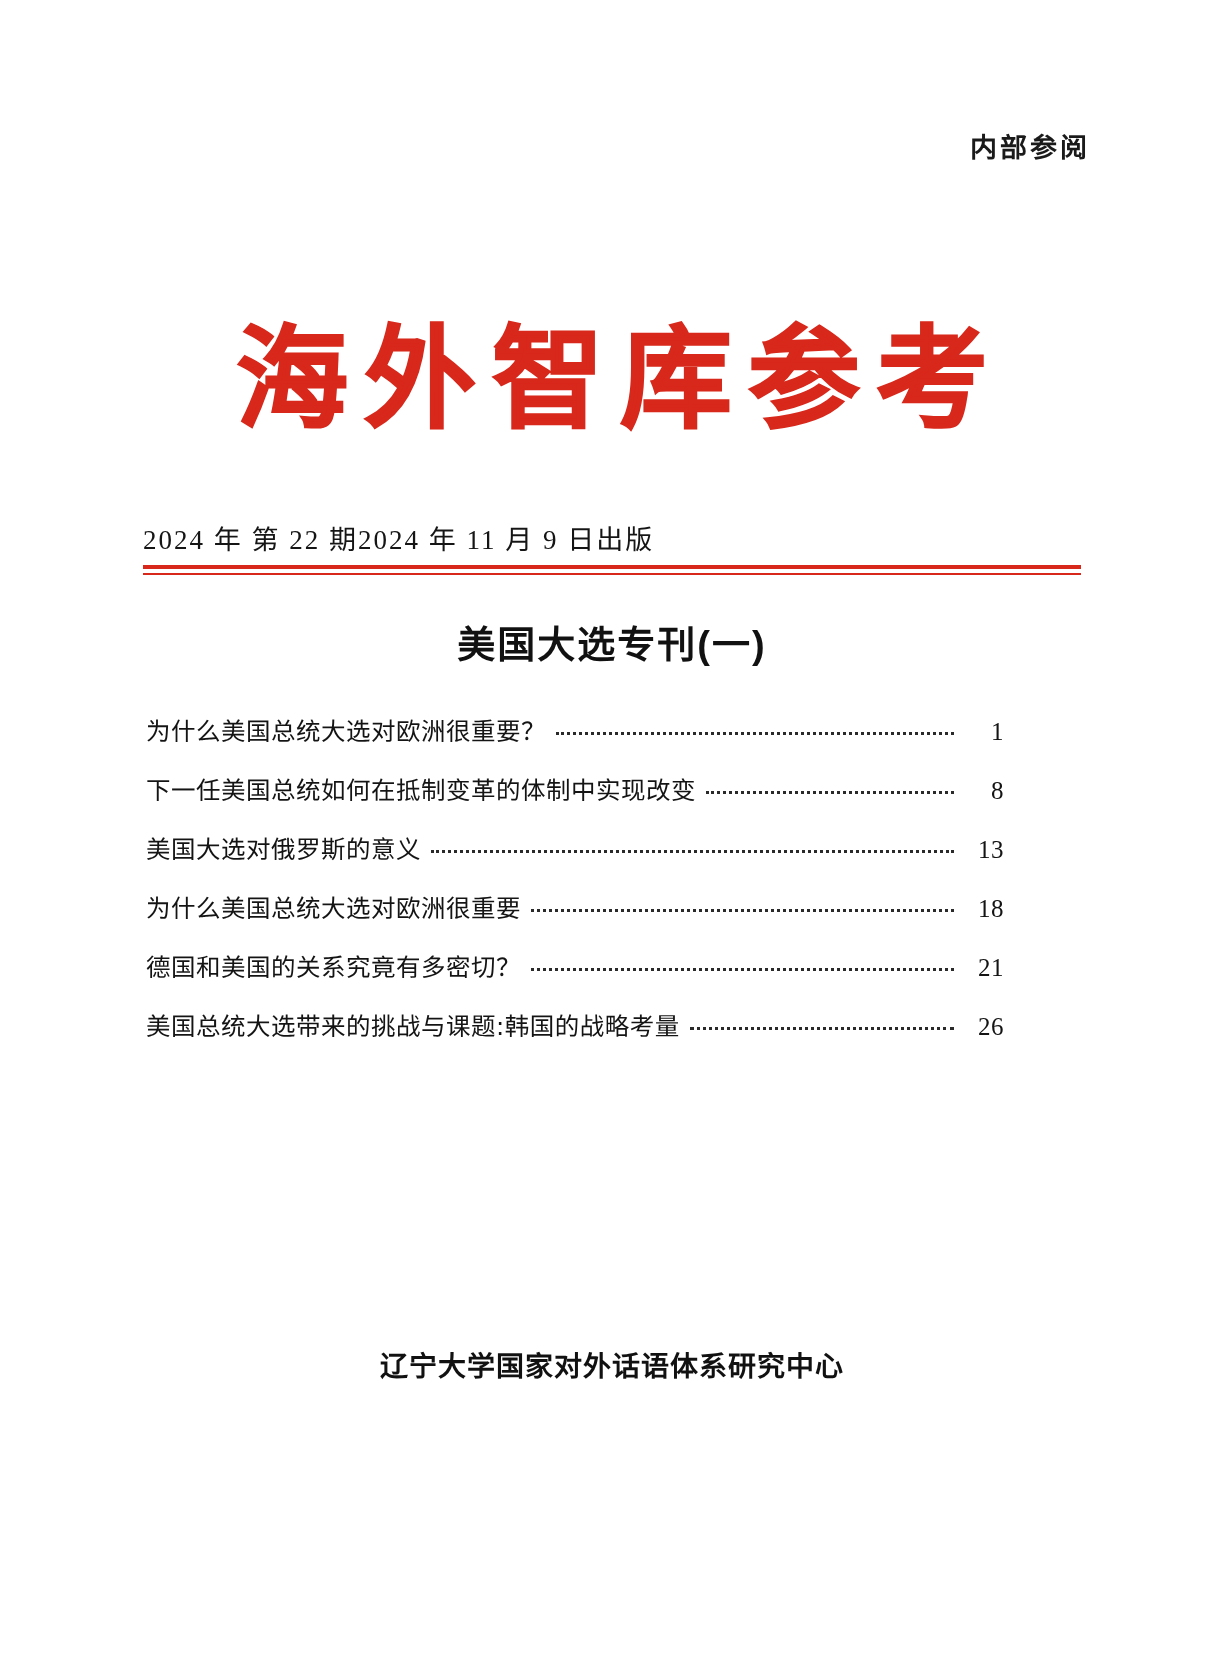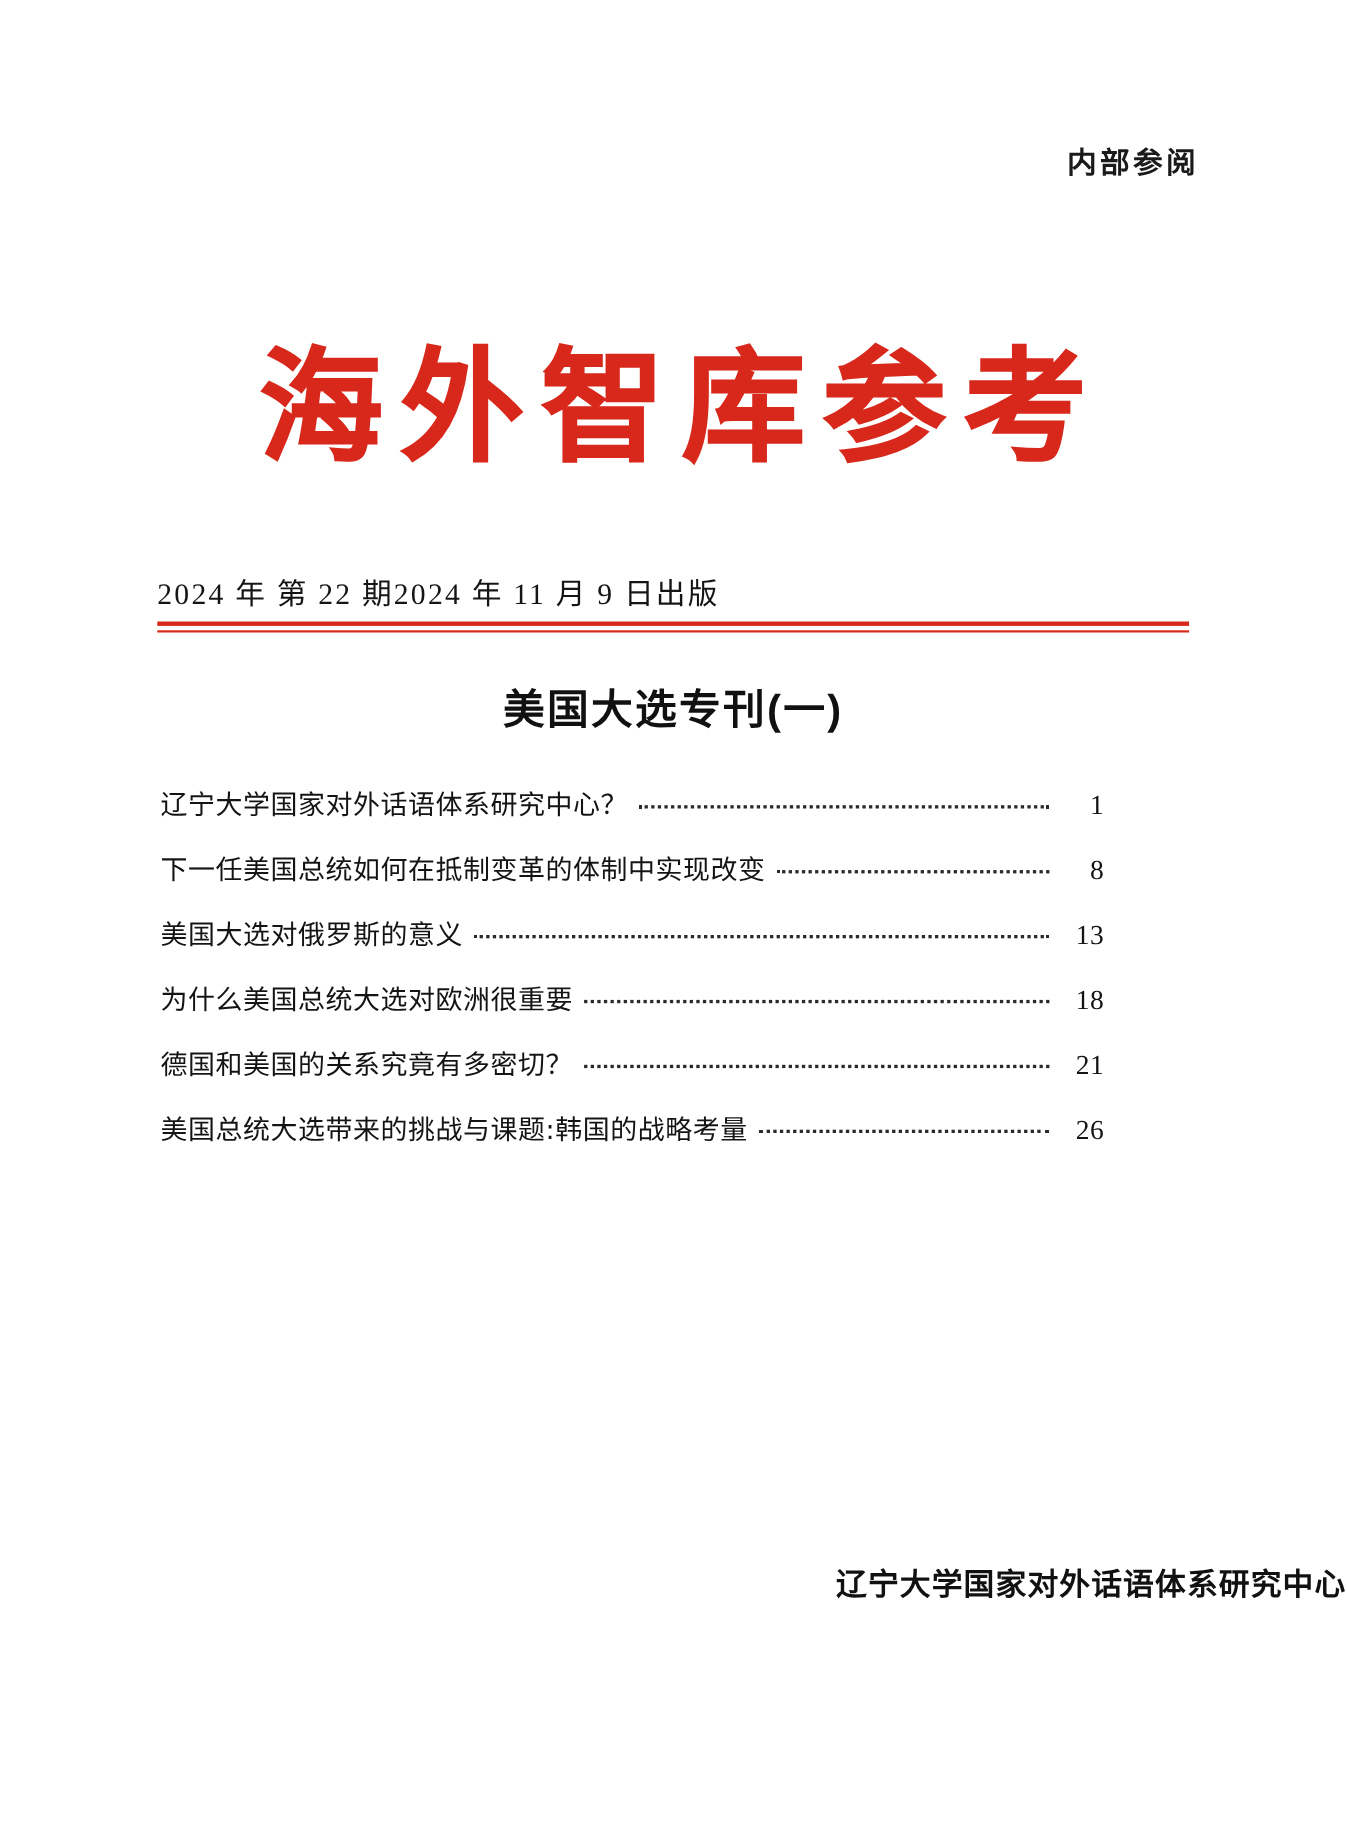--- a/index.html
+++ b/index.html
@@ -44,21 +44,21 @@
     text-align: center;
   }
   .masthead-title {
     display: inline-block;
     font-size: 112px;
     line-height: 1.08;
     font-weight: 700;
     color: #d8281b;
     letter-spacing: 16px;
     text-indent: 16px;
-    font-family: Liberation Mono, monospace;
+    font-family: Liberation Serif, serif;
     -webkit-text-stroke: 1.6px #d8281b;
   }
 
   
   .issue-row {
     position: absolute;
     top: 518px;
     left: 143px;
     width: 938px;
     display: flex;
@@ -134,24 +134,24 @@
   .toc-page {
     width: 40px;
     text-align: right;
     font-size: 25px;
     font-family: "Liberation Serif", "DejaVu Serif", serif;
   }
 
   
   .footer {
     position: absolute;
-    top: 1418px;
+    top: 1344px;
     left: 0;
     width: 1224px;
-    text-align: right;
+    text-align: center;
     font-size: 28px;
     font-weight: 700;
     letter-spacing: 1px;
     color: #111111;
     font-family: "DejaVu Sans", "Liberation Sans", sans-serif;
   }
 </style>
 </head>
 <body>
 
@@ -172,21 +172,21 @@
     <div class="rule-thick"></div>
     <div class="rule-gap"></div>
     <div class="rule-thin"></div>
   </div>
 
   <div class="special-title">美国大选专刊(一)</div>
 
   <div class="toc">
 
     <div class="toc-item">
-      <span class="toc-text">辽宁大学国家对外话语体系研究中心？</span>
+      <span class="toc-text">为什么美国总统大选对欧洲很重要？</span>
       <span class="toc-dots"></span>
       <span class="toc-page">1</span>
     </div>
 
     <div class="toc-item">
       <span class="toc-text">下一任美国总统如何在抵制变革的体制中实现改变</span>
       <span class="toc-dots"></span>
       <span class="toc-page">8</span>
     </div>
 

